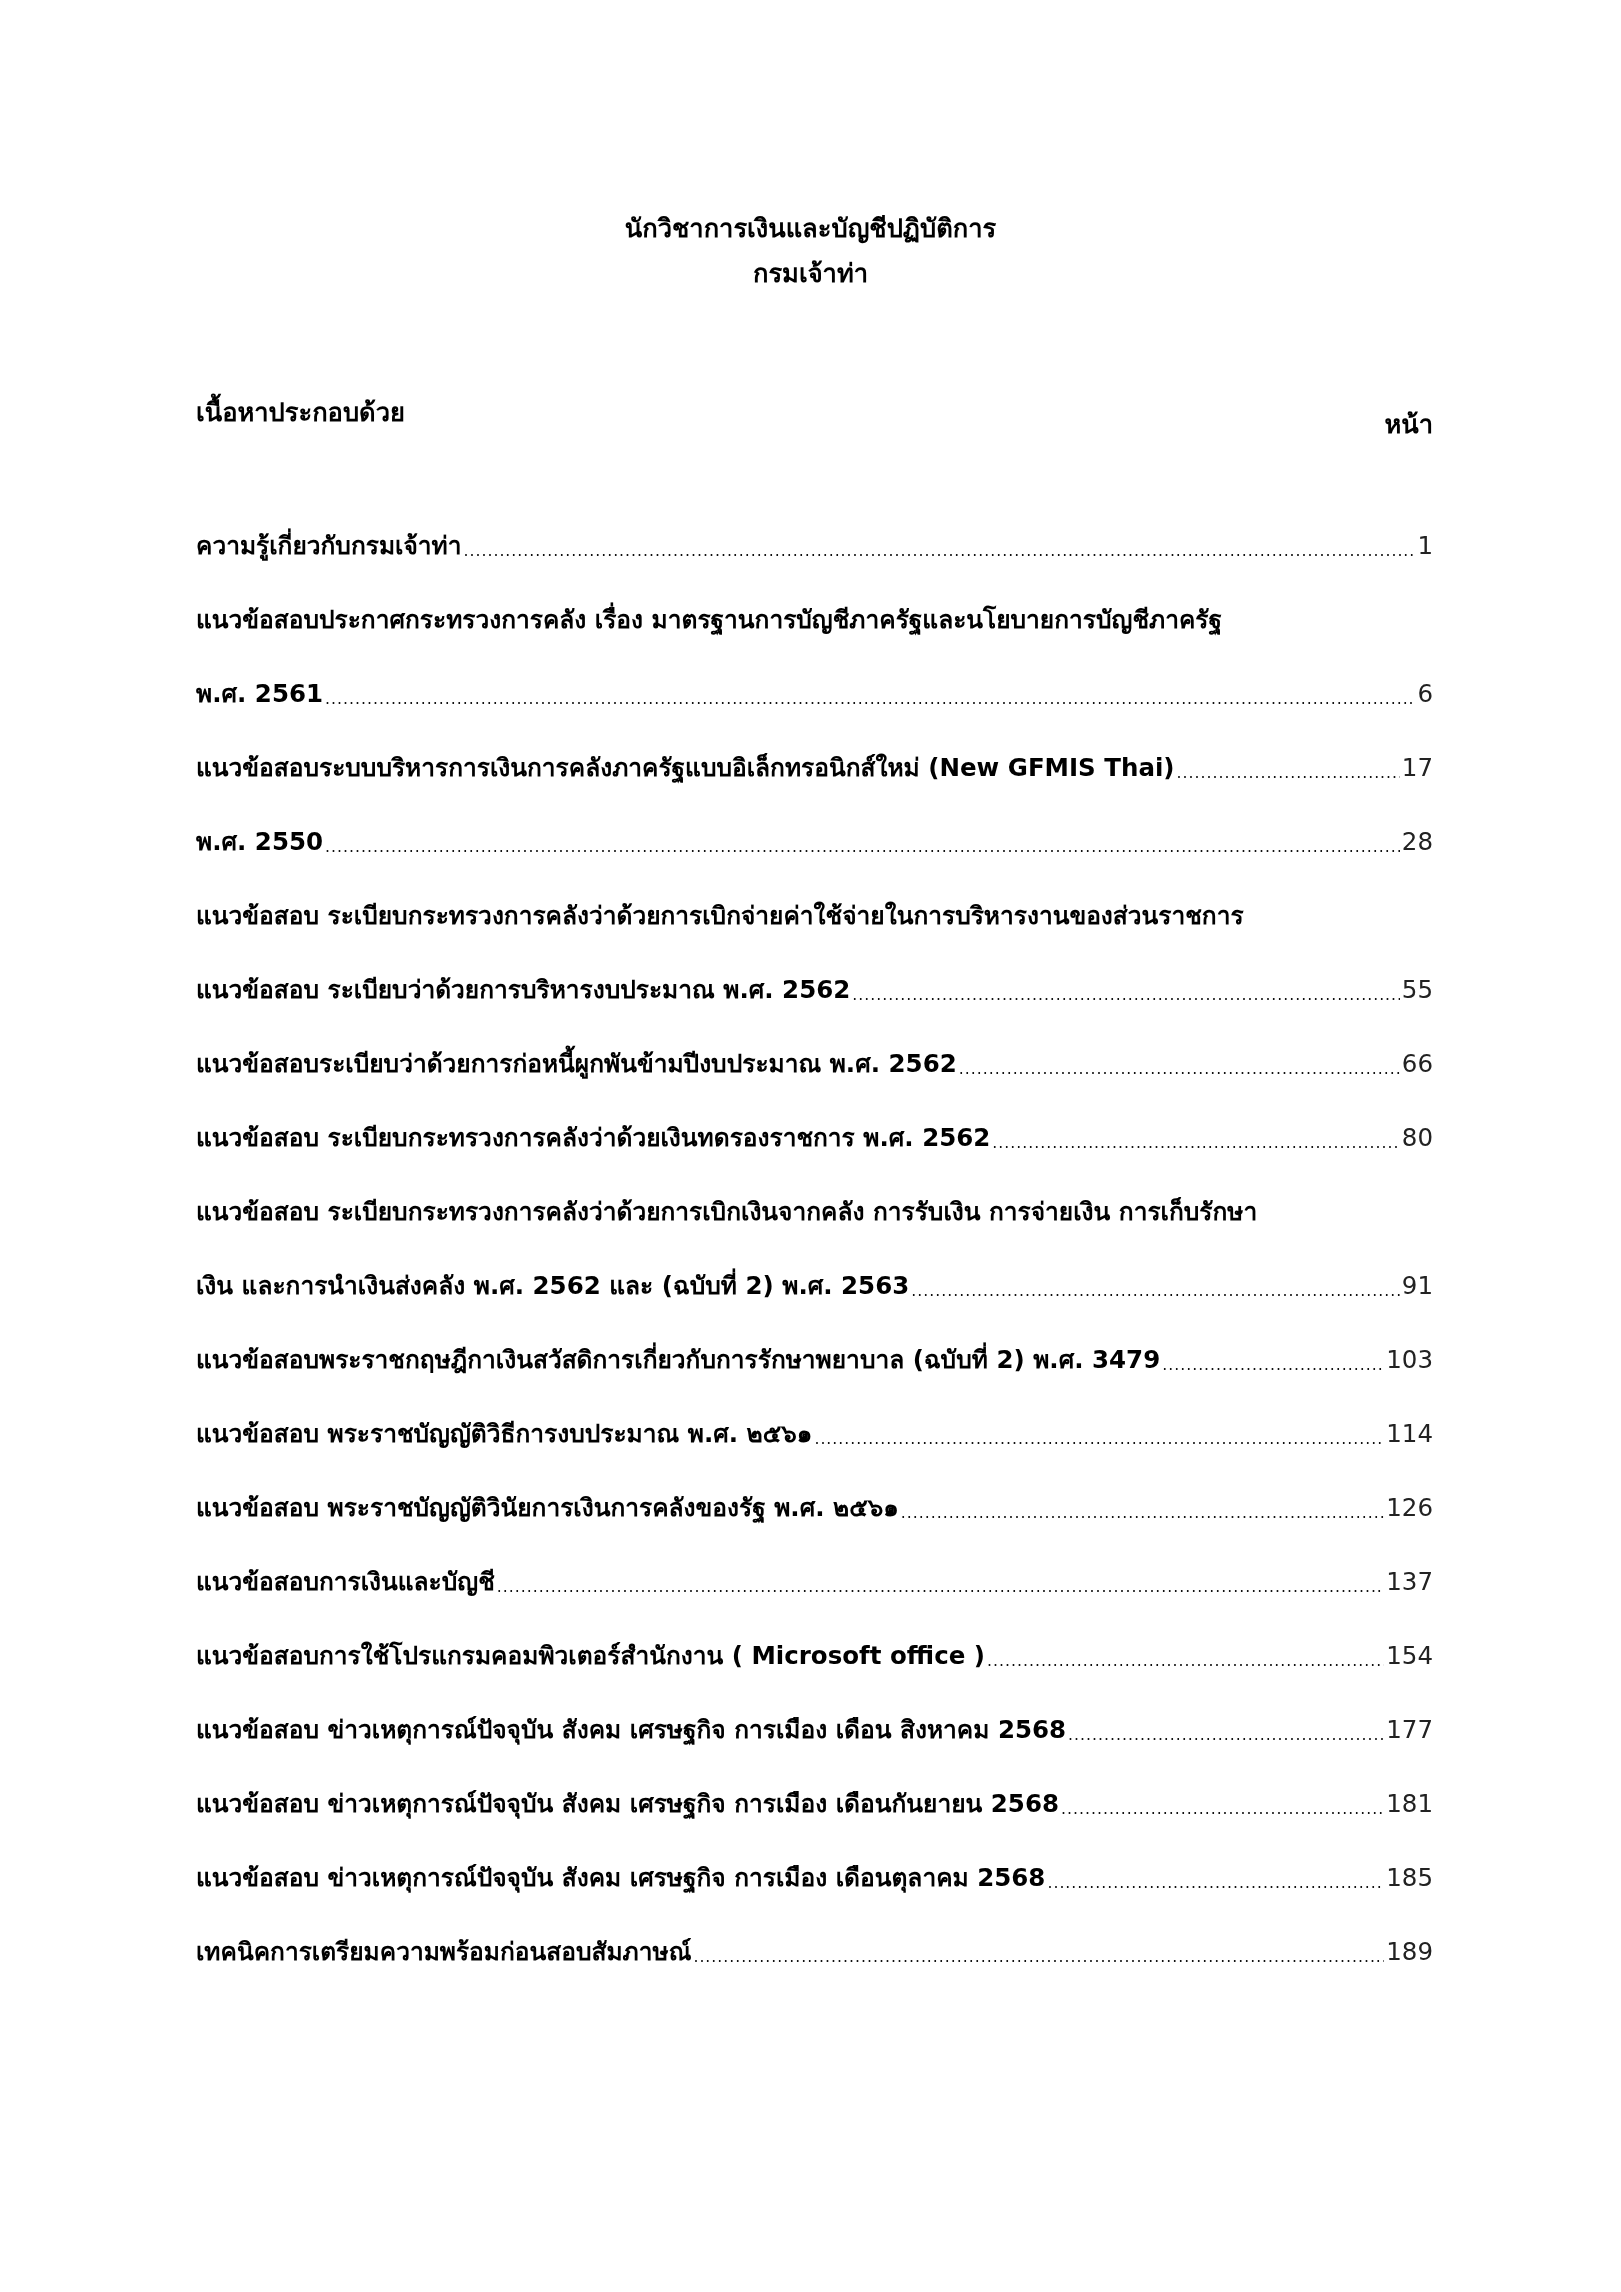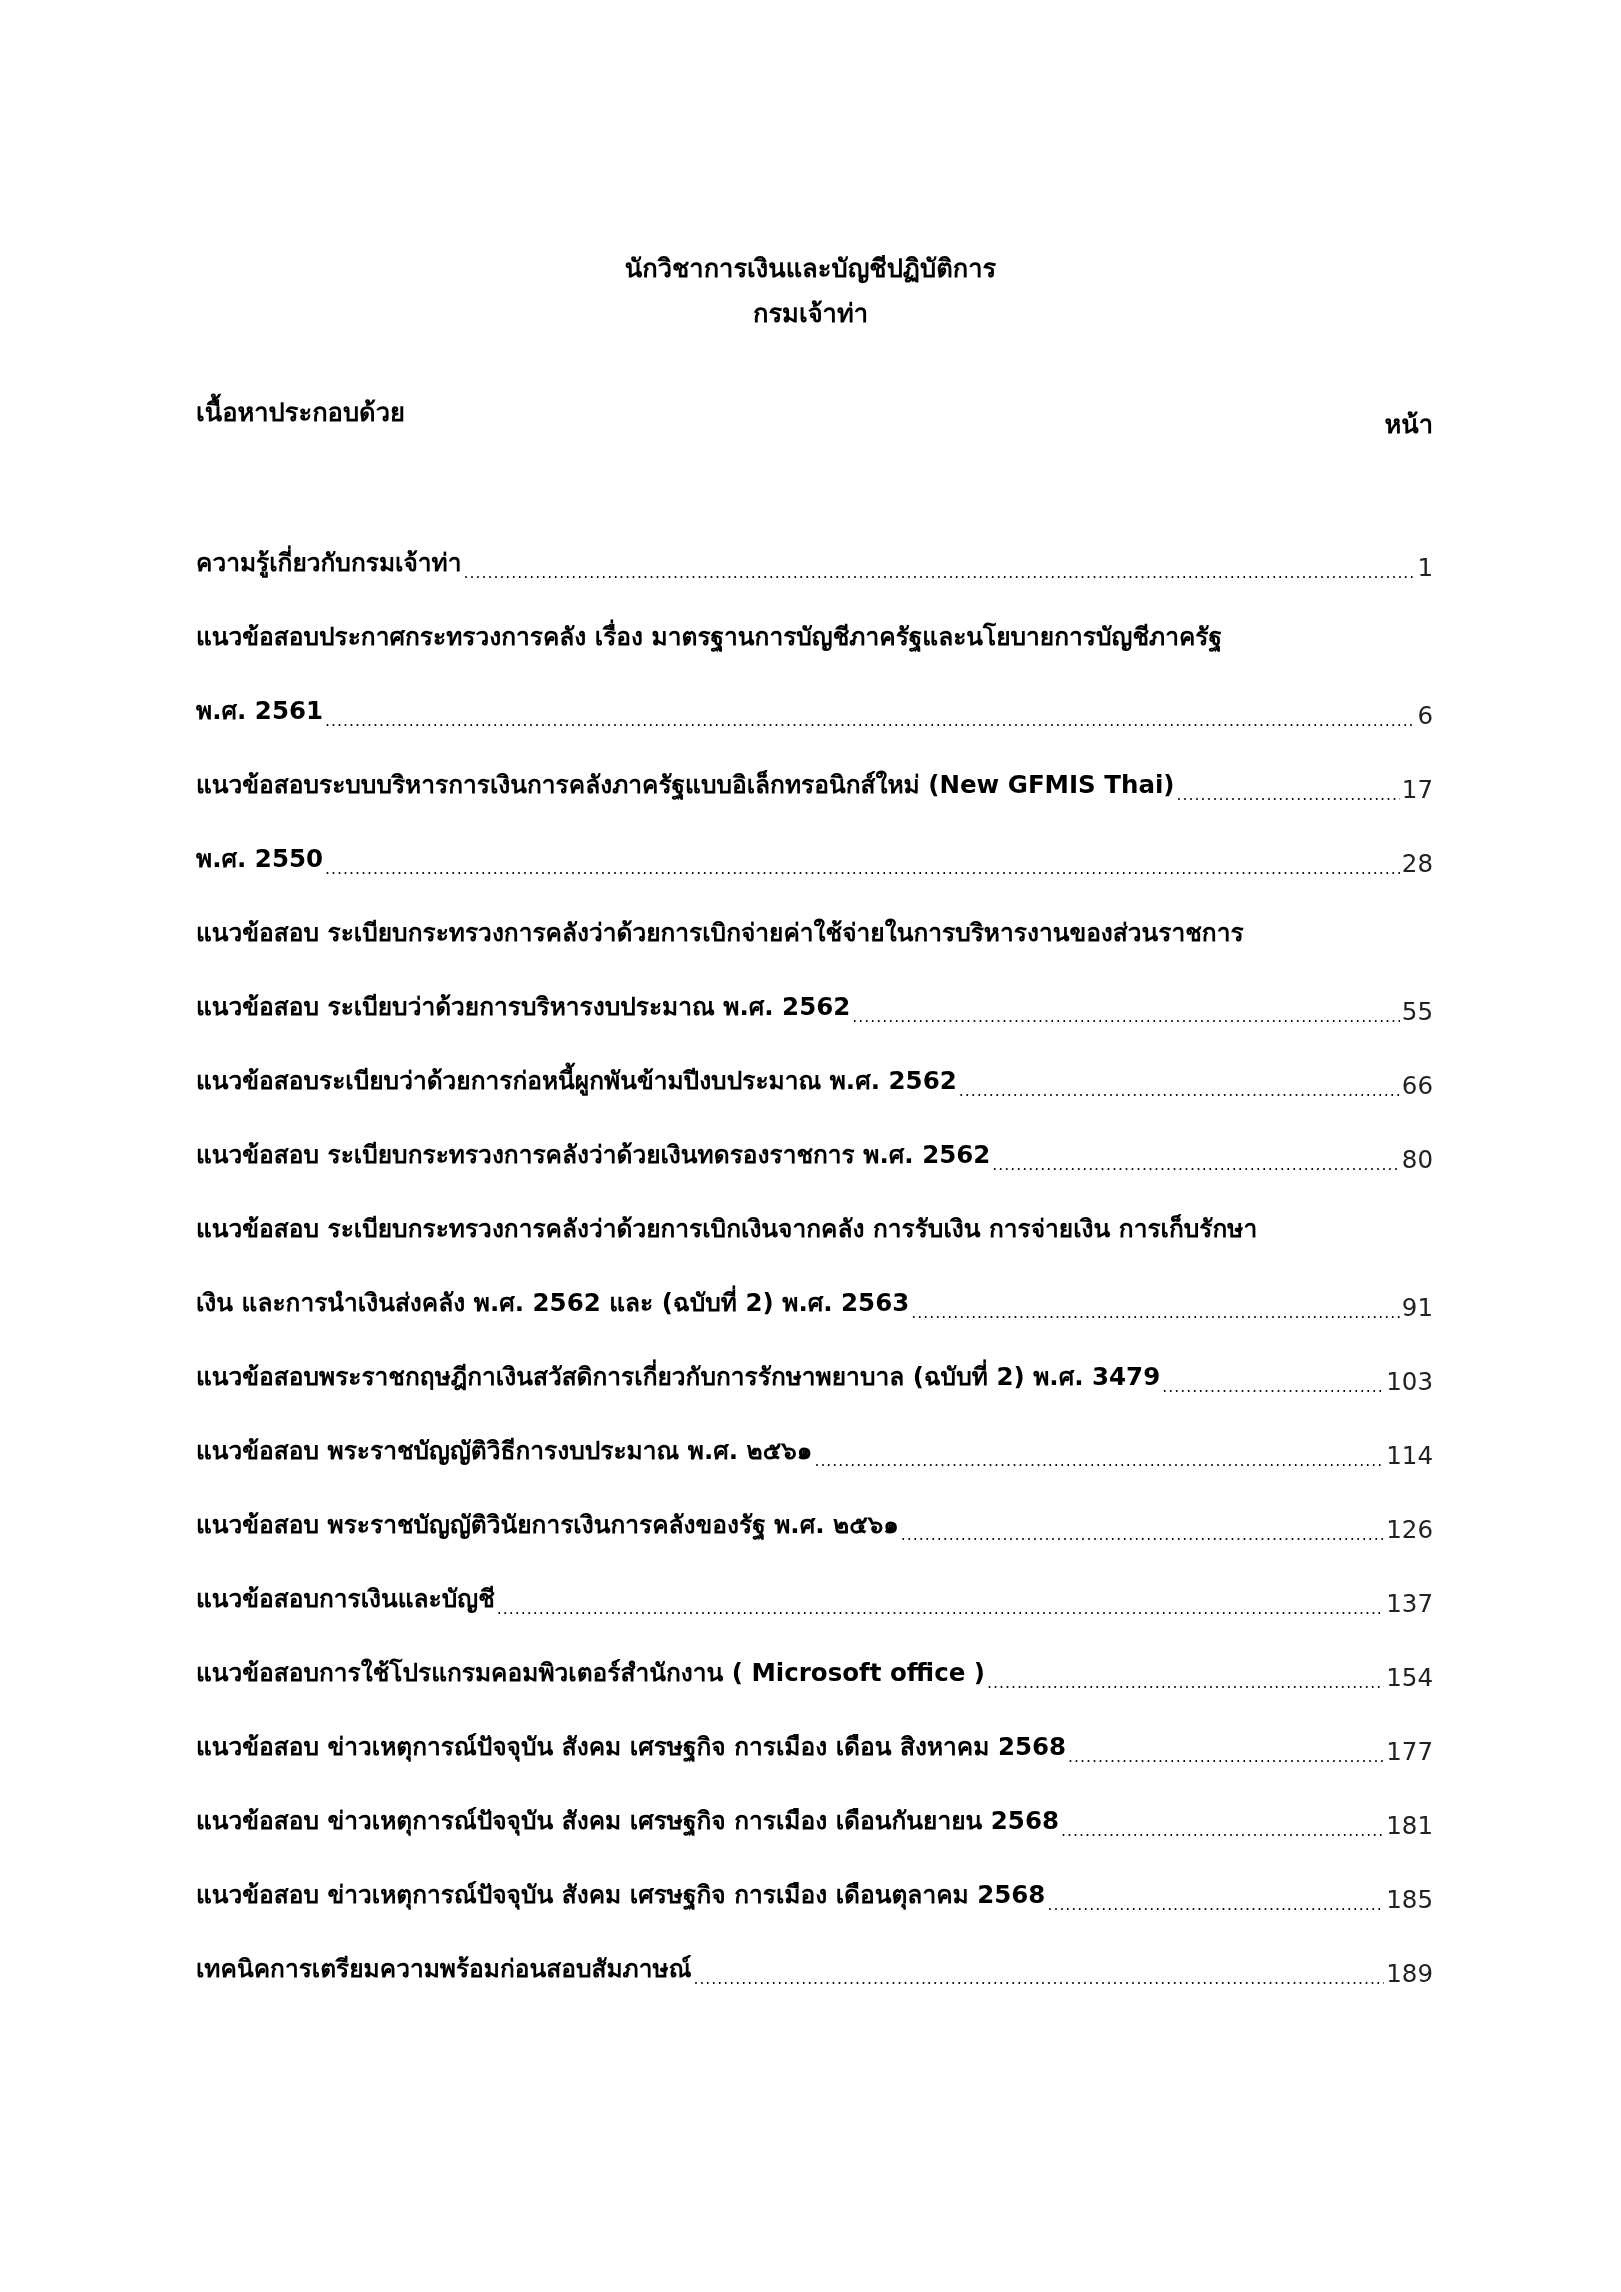--- a/index.html
+++ b/index.html
@@ -1,27 +1,27 @@
 <!DOCTYPE html>
 <html><head>
 <meta charset="utf-8">
 <style>
   html, body { margin: 0; padding: 0; background: #ffffff; }
   body { width: 1621px; height: 2293px; position: relative; overflow: hidden;
          font-family: "DejaVu Sans", "Liberation Sans", sans-serif; color: #000; }
   .page { position: absolute; left: 0; top: 0; width: 1621px; height: 2293px; background: #fff; }
   .title { position: absolute; left: 0; width: 1621px; text-align: center;
-           font-size: 25.5px; font-weight: bold; letter-spacing: 0px; margin-top: 40px; }
+           font-size: 25.5px; font-weight: bold; letter-spacing: 0px; }
   .title.t1 { top: 208px; }
   .title.t2 { top: 253px; }
   .hdr { position: absolute; top: 376px; font-size: 25.5px; font-weight: bold; }
   .hdr.left { left: 196px; margin-top: 16px; }
   .hdr.right { right: 188px; margin-top: 28px; }
   .toc { position: absolute; left: 196px; top: 508px; width: 1237px; }
-  .row { height: 74px; display: flex; align-items: flex-end; font-size: 24.5px; font-weight: bold; white-space: nowrap; }
+  .row { height: 74px; display: flex; align-items: center; font-size: 24.5px; font-weight: bold; white-space: nowrap; }
   .row .label { flex: 0 0 auto; }
   .row .dots { flex: 1 1 auto; overflow: hidden; font-weight: normal; font-size: 15.7px;
                letter-spacing: 1px; padding-top: 11.8px; margin: 0 2px; color: #111; }
   .row .dots::before { content: "......................................................................................................................................................................................................................................................................................................................"; }
   .row .pg { flex: 0 0 auto; font-weight: normal; font-size: 24.5px; color: #222; }
   .row.cont .label { }
 </style>
 </head>
 <body>
 

